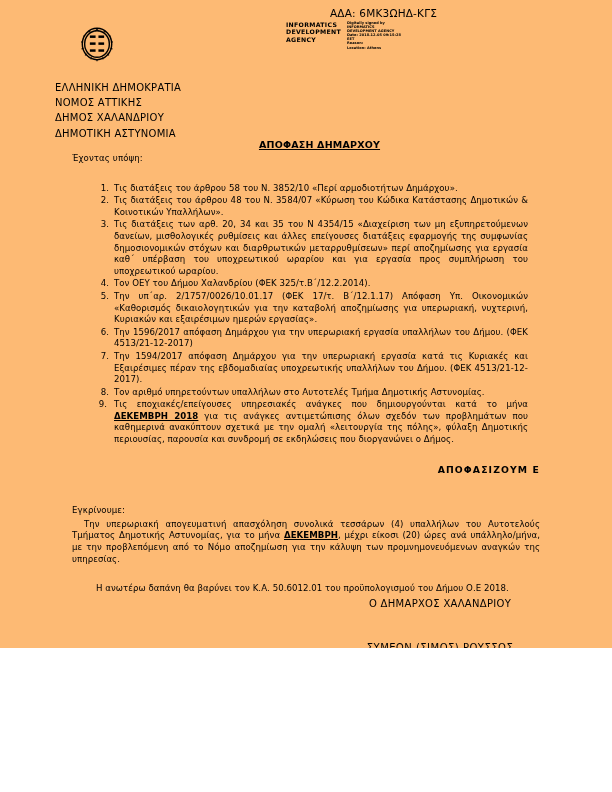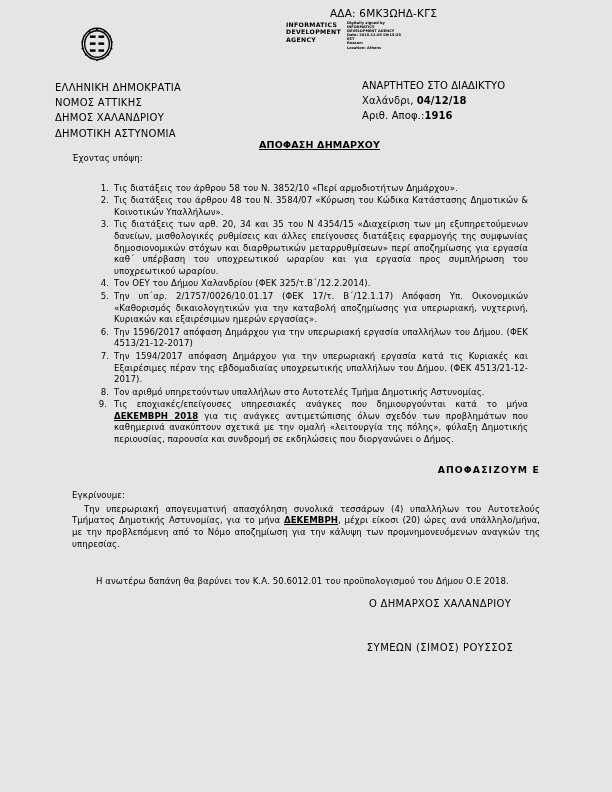--- a/index.html
+++ b/index.html
@@ -8,22 +8,22 @@
     padding: 0;
     background: #ffffff;
   }
   body {
     font-family: "DejaVu Sans", sans-serif;
     color: #000000;
   }
   .page {
     position: relative;
     width: 612px;
-    height: 792px;
-    background: #e5e5e5;
+    height: 648px;
+    background: #fdba74;
     overflow: hidden;
     box-sizing: border-box;
   }
 
   
   .ada-code {
     position: absolute;
     top: 7px;
     left: 0;
     width: 612px;
@@ -149,31 +149,31 @@
   }
 
   .decide-title {
     text-align: right;
     font-size: 9.3px;
     font-weight: bold;
     letter-spacing: 1.1px;
     margin-top: 18px;
   }
   .approve-lead {
-    margin-top: 15px;
+    margin-top: 30px;
     letter-spacing: 0.1px;
   }
   .decision-text {
     margin-top: 2px;
     text-align: justify;
     text-indent: 12px;
     letter-spacing: 0.05px;
   }
   .budget-text {
-    margin-top: 26px;
+    margin-top: 18px;
     letter-spacing: 0.05px;
     padding-left: 24px;
   }
 
   
   .signature {
     position: absolute;
     top: 598px;
     left: 300px;
     width: 280px;
@@ -227,25 +227,20 @@
     </g>
   </svg>
 
   <div class="letterhead">
     <div>ΕΛΛΗΝΙΚΗ ΔΗΜΟΚΡΑΤΙΑ</div>
     <div>ΝΟΜΟΣ ΑΤΤΙΚΗΣ</div>
     <div>ΔΗΜΟΣ ΧΑΛΑΝΔΡΙΟΥ</div>
     <div>ΔΗΜΟΤΙΚΗ ΑΣΤΥΝΟΜΙΑ</div>
   </div>
 
-  <div class="doc-meta">
-    <div>ΑΝΑΡΤΗΤΕΟ ΣΤΟ ΔΙΑΔΙΚΤΥΟ</div>
-    <div><span>Χαλάνδρι,</span> <span class="bold">04/12/18</span></div>
-    <div><span>Αριθ. Αποφ.:</span><span class="bold">1916</span></div>
-  </div>
 
   <div class="doc-title"><span>ΑΠΟΦΑΣΗ ΔΗΜΑΡΧΟΥ</span></div>
 
   <div class="body-area">
 
     <div class="preamble-lead">Έχοντας υπόψη:</div>
 
     <ol class="grounds">
       <li>Τις διατάξεις του άρθρου 58 του Ν. 3852/10 «Περί αρμοδιοτήτων Δημάρχου».</li>
       <li>Τις διατάξεις του άρθρου 48 του Ν. 3584/07 «Κύρωση του Κώδικα Κατάστασης Δημοτικών &amp; Κοινοτικών Υπαλλήλων».</li>

